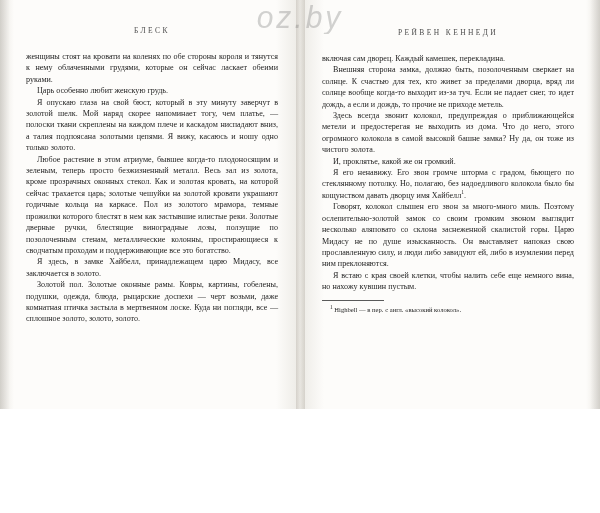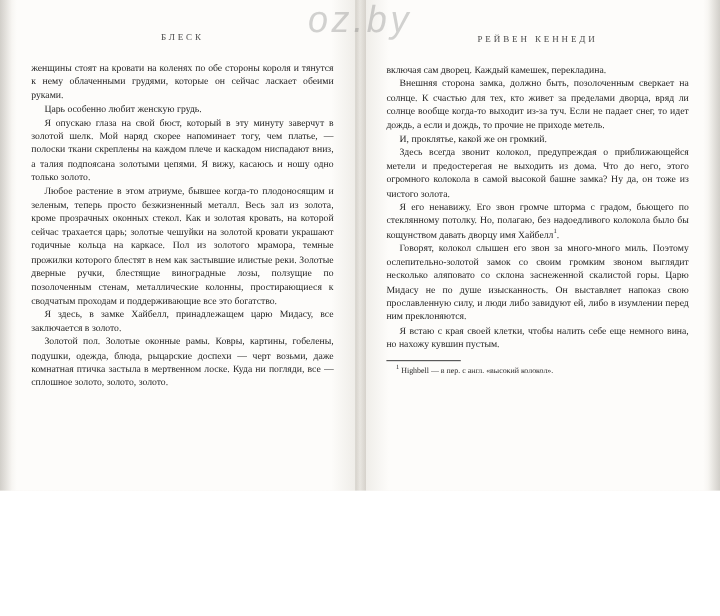--- a/index.html
+++ b/index.html
@@ -142,22 +142,22 @@
       <p>Золотой пол. Золотые оконные рамы. Ковры, картины, гобелены, подушки, одежда, блюда, рыцарские доспехи — черт возьми, даже комнатная птичка застыла в мертвенном лоске. Куда ни погляди, все — сплошное золото, золото, золото.</p>
     </div>
     <div class="folio">13</div>
   </div>
 
   <div class="page-right">
     <div class="runhead">РЕЙВЕН КЕННЕДИ</div>
     <div class="col">
       <p class="noindent">включая сам дворец. Каждый камешек, перекладина.</p>
       <p>Внешняя сторона замка, должно быть, позолоченным сверкает на солнце. К счастью для тех, кто живет за пределами дворца, вряд ли солнце вообще когда-то выходит из-за туч. Если не падает снег, то идет дождь, а если и дождь, то прочие не приходе метель.</p>
+      <p>Здесь всегда звонит колокол, предупреждая о приближающейся метели и предостерегая не выходить из дома. Что до него, этого огромного колокола в самой высокой башне замка? Ну да, он тоже из чистого золота.</p>
       <p>И, проклятье, какой же он громкий.</p>
-      <p>Здесь всегда звонит колокол, предупреждая о приближающейся метели и предостерегая не выходить из дома. Что до него, этого огромного колокола в самой высокой башне замка? Ну да, он тоже из чистого золота.</p>
       <p>Я его ненавижу. Его звон громче шторма с градом, бьющего по стеклянному потолку. Но, полагаю, без надоедливого колокола было бы кощунством давать дворцу имя Хайбелл<sup>1</sup>.</p>
       <p>Говорят, колокол слышен его звон за много-много миль. Поэтому ослепительно-золотой замок со своим громким звоном выглядит несколько аляповато со склона заснеженной скалистой горы. Царю Мидасу не по душе изысканность. Он выставляет напоказ свою прославленную силу, и люди либо завидуют ей, либо в изумлении перед ним преклоняются.</p>
       <p>Я встаю с края своей клетки, чтобы налить себе еще немного вина, но нахожу кувшин пустым.</p>
       <div class="footnote-rule"></div>
       <div class="footnote"><sup>1</sup> Highbell — в пер. с англ. «высокий колокол».</div>
     </div>
     <div class="folio">5</div>
   </div>
 
   <div class="gutter"></div>

